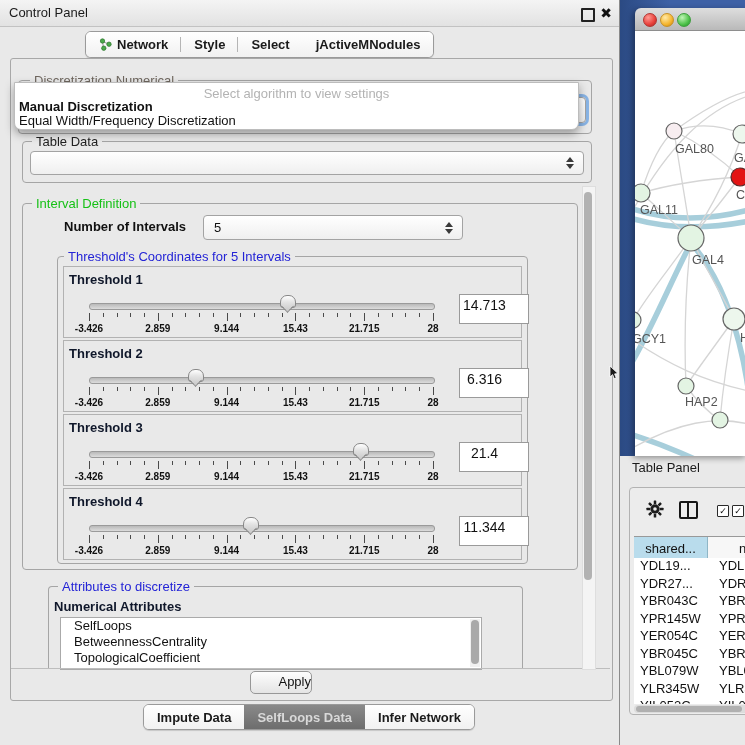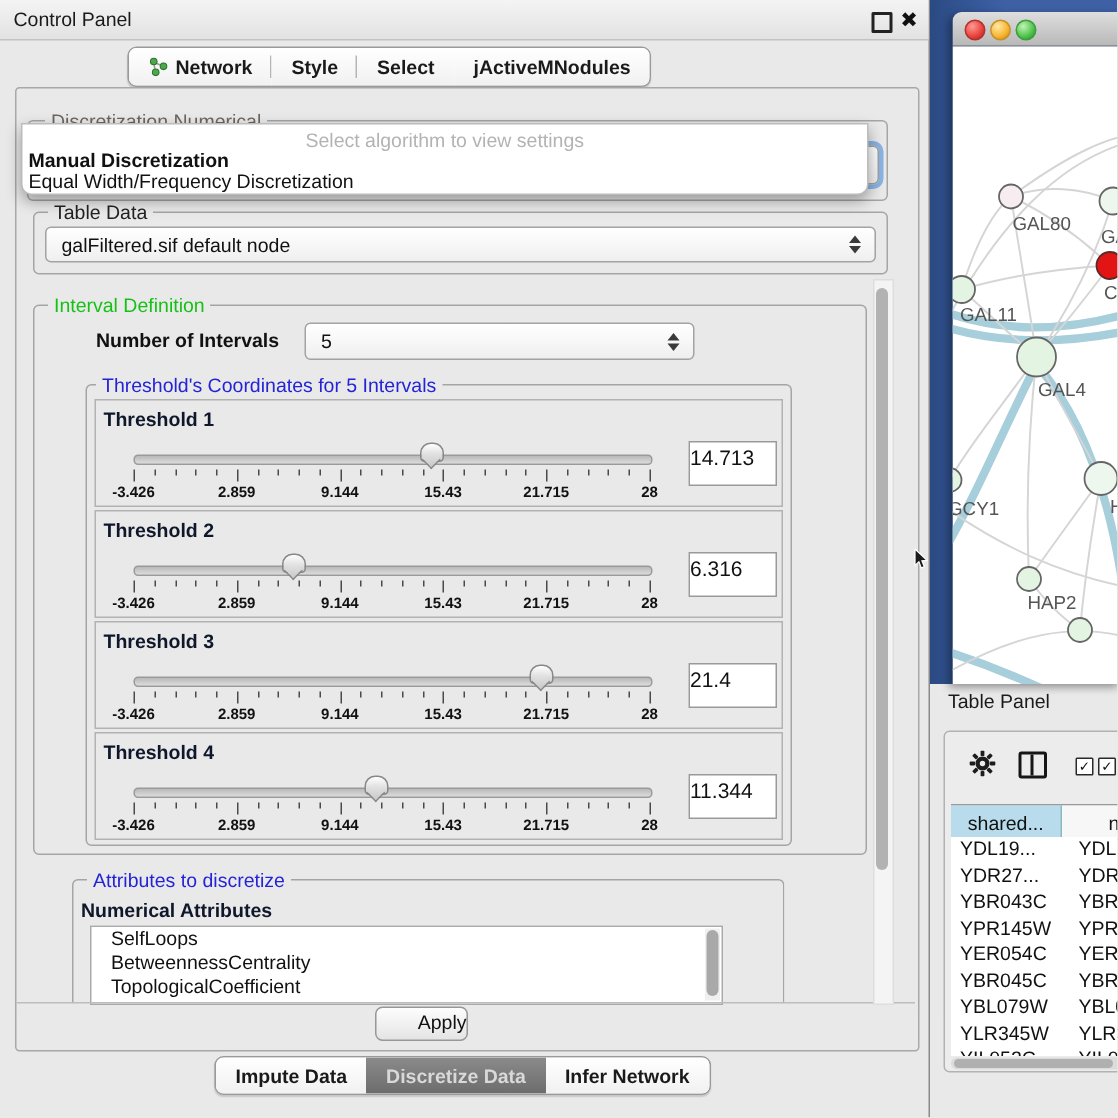--- a/index.html
+++ b/index.html
@@ -43,21 +43,21 @@
   .slider-track{position:absolute;left:25px;top:36px;width:344px;height:5px;border:1px solid #9a9a9a;border-radius:3px;
     background:linear-gradient(#b9b9b9,#dcdcdc);}
   .slider-thumb{position:absolute;top:28px;width:14px;height:11px;transform:translateX(-50%);
     border:1px solid #888;border-radius:7px 7px 3px 3px;background:linear-gradient(#fefefe,#cfcfcf);z-index:3;}
   .slider-thumb::after{content:"";position:absolute;left:2px;top:6px;width:8px;height:8px;
     background:linear-gradient(135deg,#e9e9e9,#c8c8c8);border:1px solid #888;border-top:none;border-left:none;transform:rotate(45deg);}
   .tick{position:absolute;top:46px;width:1px;background:#4a4a4a;}
   .tick.major{height:8px;}  .tick.minor{height:4px;}
   .tick-label{position:absolute;top:56px;transform:translateX(-50%);font-size:10px;font-weight:bold;color:#111;white-space:nowrap;}
   .th-value{position:absolute;left:395px;top:27px;width:49px;height:26px;background:#fff;border:1px solid #9a9a9a;
-    font-size:14px;color:#111;text-align:left;padding:2px 8px 0 0;}
+    font-size:14px;color:#111;text-align:center;padding:2px 19px 0 0;}
   
   .attr-list{position:absolute;left:60px;top:617px;width:420px;height:51px;background:#fff;border:1px solid #aaa;overflow:hidden;}
   .list-item{font-size:13px;color:#111;line-height:16px;padding-left:13px;white-space:nowrap;}
   .list-vscroll{position:absolute;right:1px;top:1px;width:10px;height:48px;background:#f0f0f0;}
   .list-vscroll .thumb{position:absolute;left:1px;top:1px;width:8px;height:44px;background:#a9a9a9;border-radius:4px;}
   .viewport-line{position:absolute;left:11px;top:668px;width:599px;height:1px;background:#bdbdbd;}
   .main-vscroll{position:absolute;left:582px;top:186px;width:12px;height:482px;background:#f4f4f4;border:1px solid #dedede;}
   .main-vscroll .thumb{position:absolute;left:1px;top:5px;width:8px;height:388px;background:#b2b2b2;border-radius:5px;}
   .apply-btn{position:absolute;left:250px;top:671px;width:60px;height:21px;border:1px solid #979797;border-radius:5px;
     background:linear-gradient(#fdfdfd,#e4e4e4);font-size:13px;color:#111;text-align:right;line-height:20px;}
@@ -142,21 +142,20 @@
 
     <div class="popup">
       <div class="popup-prompt">Select algorithm to view settings</div>
       <div class="popup-opt" style="top:16px;font-weight:bold;">Manual Discretization</div>
       <div class="popup-opt" style="top:30px;">Equal Width/Frequency Discretization</div>
     </div>
 
     <div class="group" style="left:22px;top:141px;width:568px;height:40px;"></div>
     <span class="group-title t-dark" style="left:32px;top:134px;">Table Data</span>
     <div class="combo" style="left:30px;top:151px;width:552px;height:22px;">
-      <span class="combo-text">galFiltered.sif default node</span>
       <div class="spin">
           <div class="up"></div>
           <div class="dn"></div>
         </div>
     </div>
 
     <div class="group" style="left:22px;top:203px;width:554px;height:365px;"></div>
     <span class="group-title t-green" style="left:32px;top:196px;">Interval Definition</span>
 
     <span style="position:absolute;left:64px;top:219px;font-size:13px;font-weight:bold;color:#111;">Number of Intervals</span>
@@ -351,21 +350,21 @@
         <div class="thumb"></div>
       </div>
 
     <div class="apply-btn">Apply</div>
 
     <div class="seg-bar" style="left:143px;top:704px;height:24px;">
       <div class="seg">
         <span>Impute Data</span>
       </div>
       <div class="seg selected">
-        <span>Discretize Data</span>
+        <span>SelfLoops Data</span>
       </div>
       <div class="seg">
         <span>Infer Network</span>
       </div>
     </div>
   </div>
 
   <div class="right">
     <div class="desktop">
       <div class="net-window">

